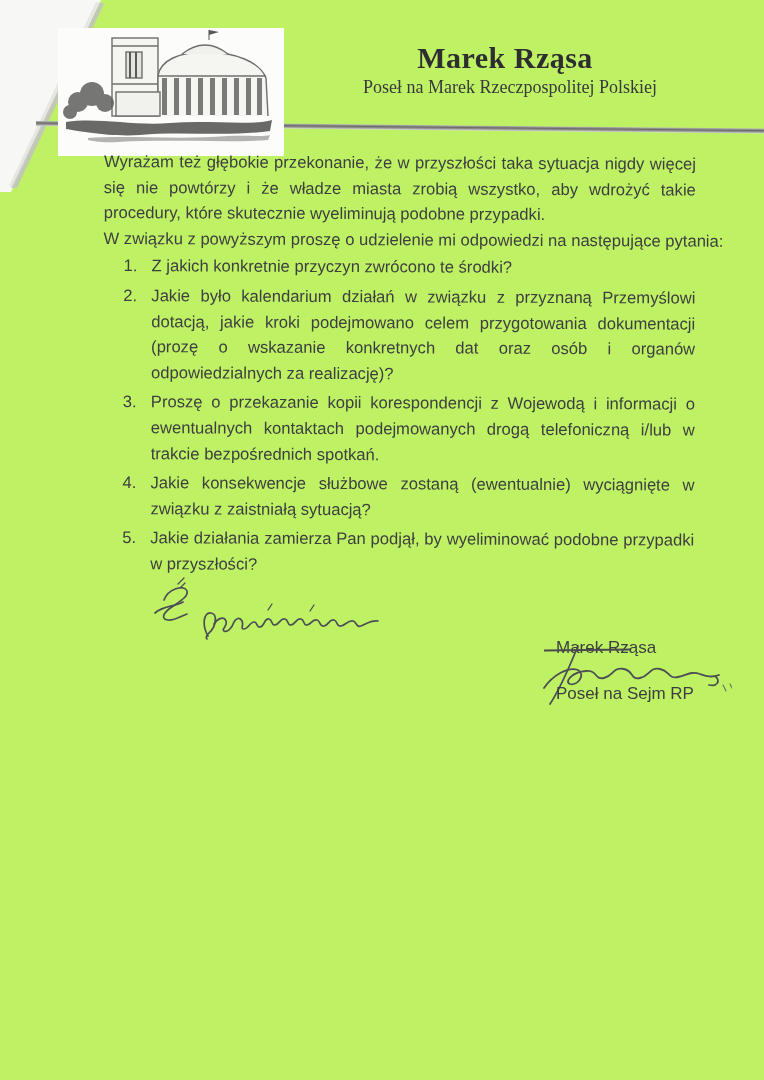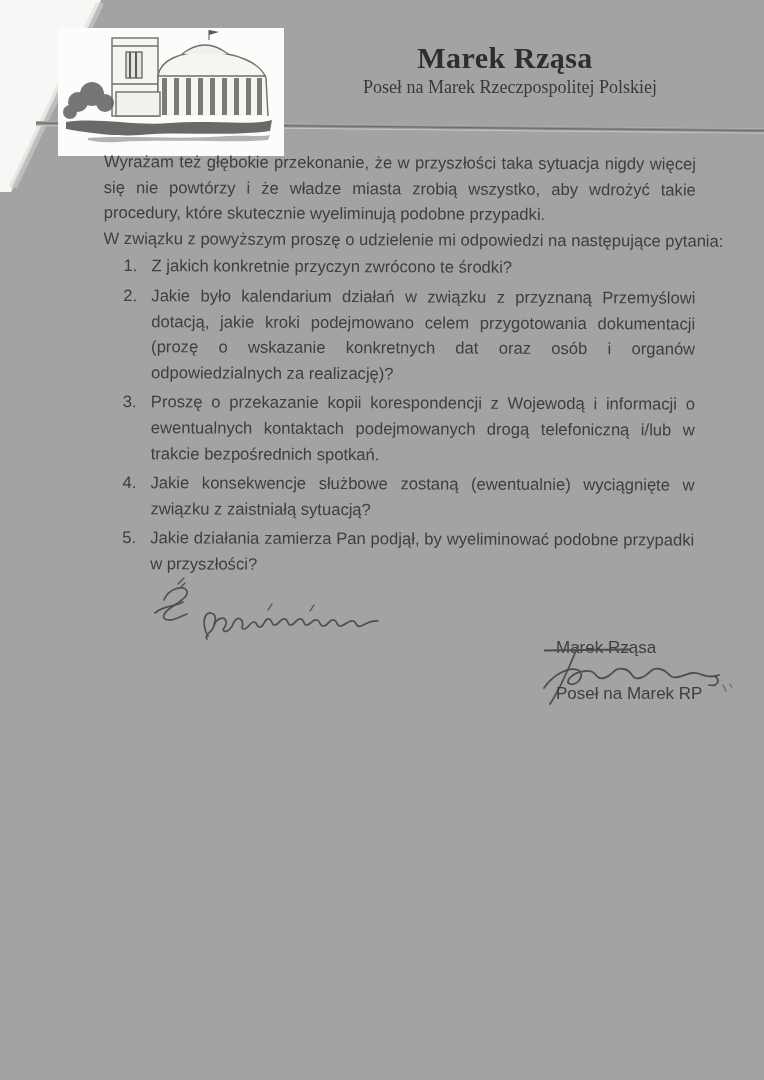--- a/index.html
+++ b/index.html
@@ -1,21 +1,21 @@
 <!DOCTYPE html>
 <html lang="pl"><head>
 <meta charset="utf-8">
 <title>Scanned letter</title>
 <style>
   html,body{margin:0;padding:0;background:#e9e9e7;}
   .page{
     position:relative;
     width:764px;height:1080px;
     margin:0 auto;
-    background:#a3a3a3;
+    background:#bef264;
     overflow:hidden;
     font-family:"Liberation Sans", sans-serif;
     color:#3c3c3e;
   }
   
   .header-name{
     position:absolute;left:370px;top:42px;width:270px;
     text-align:center;
     font-family:"Liberation Serif", serif;
     font-weight:bold;font-size:30px;line-height:32px;
@@ -173,15 +173,15 @@
   <div class="signer-name">Marek Rząsa</div>
   <div class="strike"></div>
   <svg class="signature" viewBox="0 0 200 64" aria-hidden="true">
     <g fill="none" stroke="#4d4d55" stroke-width="1.8" stroke-linecap="round">
       <path d="M46,2 C40,16 30,42 18,60"></path>
       <path d="M12,44 C20,32 36,22 46,26 C54,30 46,42 38,40 C32,38 40,28 54,27 C66,26 62,36 72,34 C82,32 80,23 92,25 C102,27 98,36 108,34 C118,32 117,23 128,25 C138,27 136,35 146,33 C156,31 158,27 168,30 C174,32 179,34 187,31"></path>
       <path d="M183,32 C189,37 185,43 177,41"></path>
       <path d="M191,41 L194,47 M198,40 L201,46" stroke-width="1.2" opacity="0.7"></path>
     </g>
   </svg>
-  <div class="signer-title">Poseł na Marek RP</div>
+  <div class="signer-title">Poseł na Sejm RP</div>
 
 </div>
 
 </body></html>

